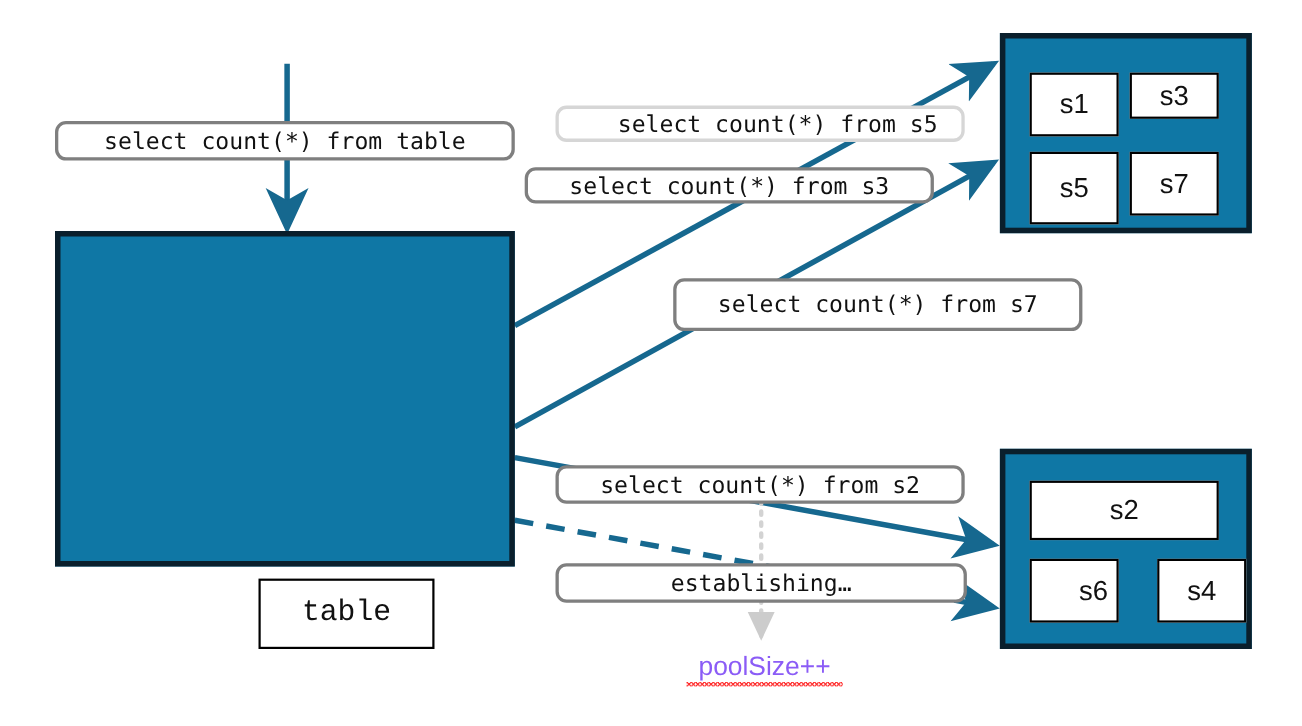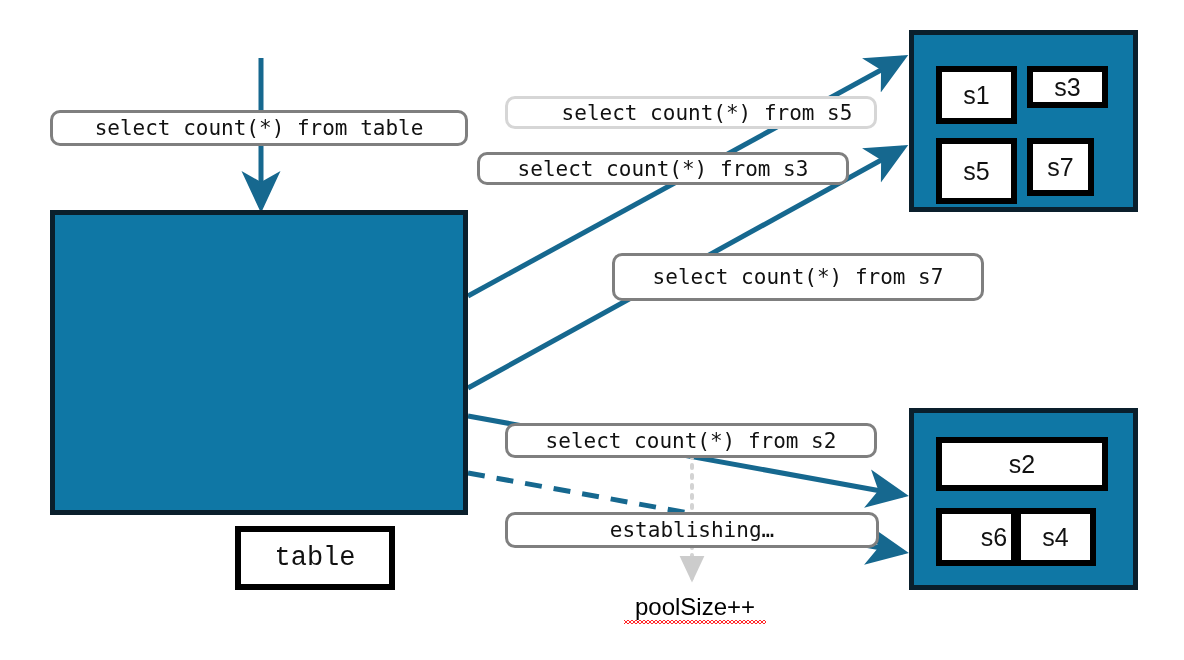--- a/index.html
+++ b/index.html
@@ -52,21 +52,21 @@
     left: 909px;
     top: 408px;
     width: 229px;
     height: 182px;
   }
 
   
   .node-box {
     position: absolute;
     background: #ffffff;
-    border: 6px solid #000000;
+    border: 2px solid #000000;
     box-sizing: border-box;
     display: flex;
     align-items: center;
     justify-content: center;
     color: #111111;
   }
   .node-box.server {
     font-family: "Liberation Sans", sans-serif;
     font-size: 25px;
   }
@@ -74,24 +74,24 @@
     left: 180px;
     top: 311px;
     width: 160px;
     height: 64px;
     font-family: Liberation Mono, monospace;
     font-size: 27px;
   }
   #node-s1 { left: 936px; top: 66px;  width: 81px; height: 58px; }
   #node-s3 { left: 1027px; top: 66px; width: 81px; height: 42px; }
   #node-s5 { left: 936px; top: 138px; width: 81px; height: 66px; }
-  #node-s7 { left: 1027px; top: 138px; width: 67px; height: 58px; }
+  #node-s7 { left: 1027px; top: 138px; width: 81px; height: 58px; }
   #node-s2 { left: 936px; top: 437px; width: 172px; height: 54px; }
   #node-s6 { left: 936px; top: 508px; width: 81px; height: 58px; padding-left: 35px; }
-  #node-s4 { left: 1015px; top: 508px; width: 81px; height: 58px; }
+  #node-s4 { left: 1052px; top: 508px; width: 81px; height: 58px; }
 
   
   .label-box {
     position: absolute;
     background: #ffffff;
     border: 3px solid #7f7f7f;
     border-radius: 10px;
     box-sizing: border-box;
     display: flex;
     align-items: center;
@@ -114,21 +114,21 @@
 
   
   #poolsize-note {
     position: absolute;
     left: 600px;
     top: 593px;
     width: 190px;
     text-align: center;
     font-family: "Liberation Sans", sans-serif;
     font-size: 24px;
-    color: #000000;
+    color: #8b5cf6;
     white-space: nowrap;
   }
   #poolsize-note .squiggle {
     position: absolute;
     left: 24px;
     right: 24px;
     bottom: -3px;
     height: 4px;
     background-image:
       linear-gradient(45deg, transparent 40%, #ff2a2a 40%, #ff2a2a 60%, transparent 60%),

